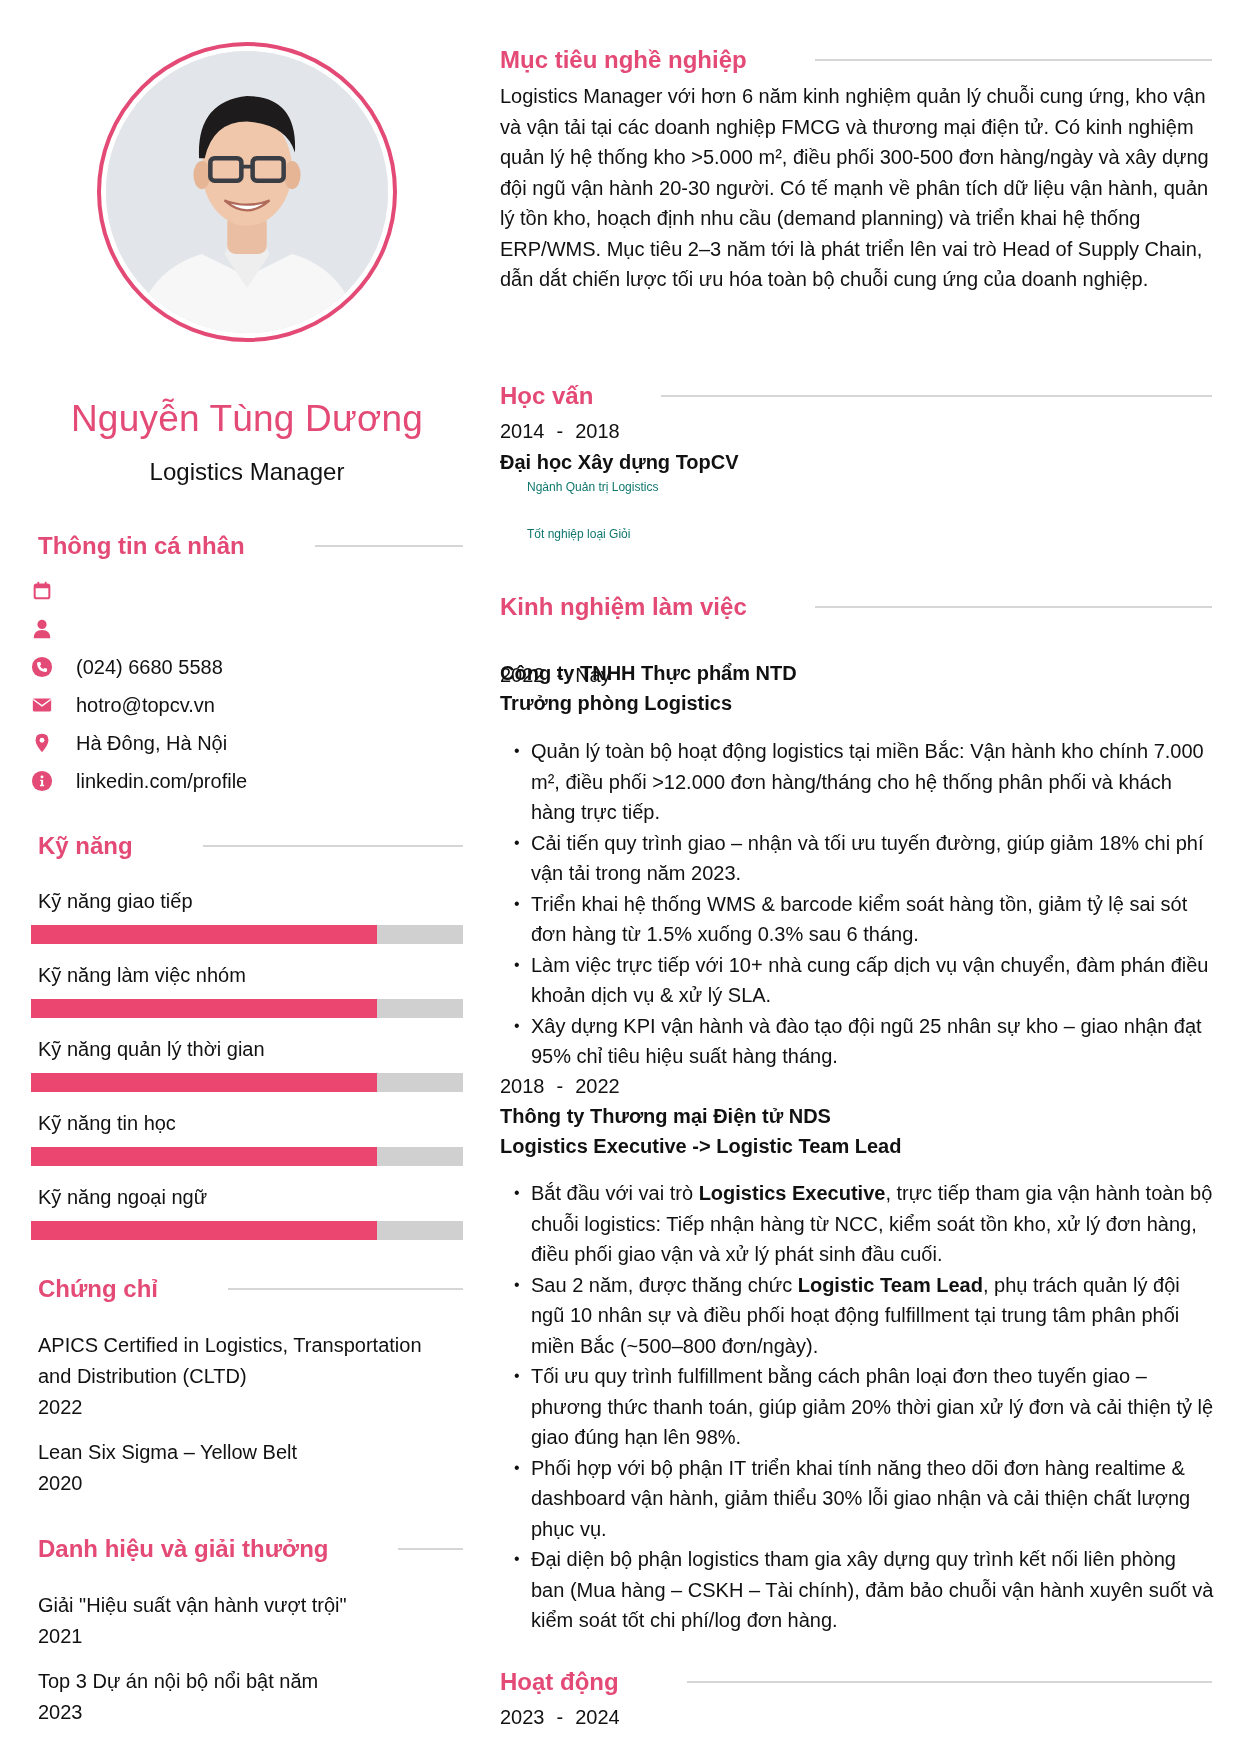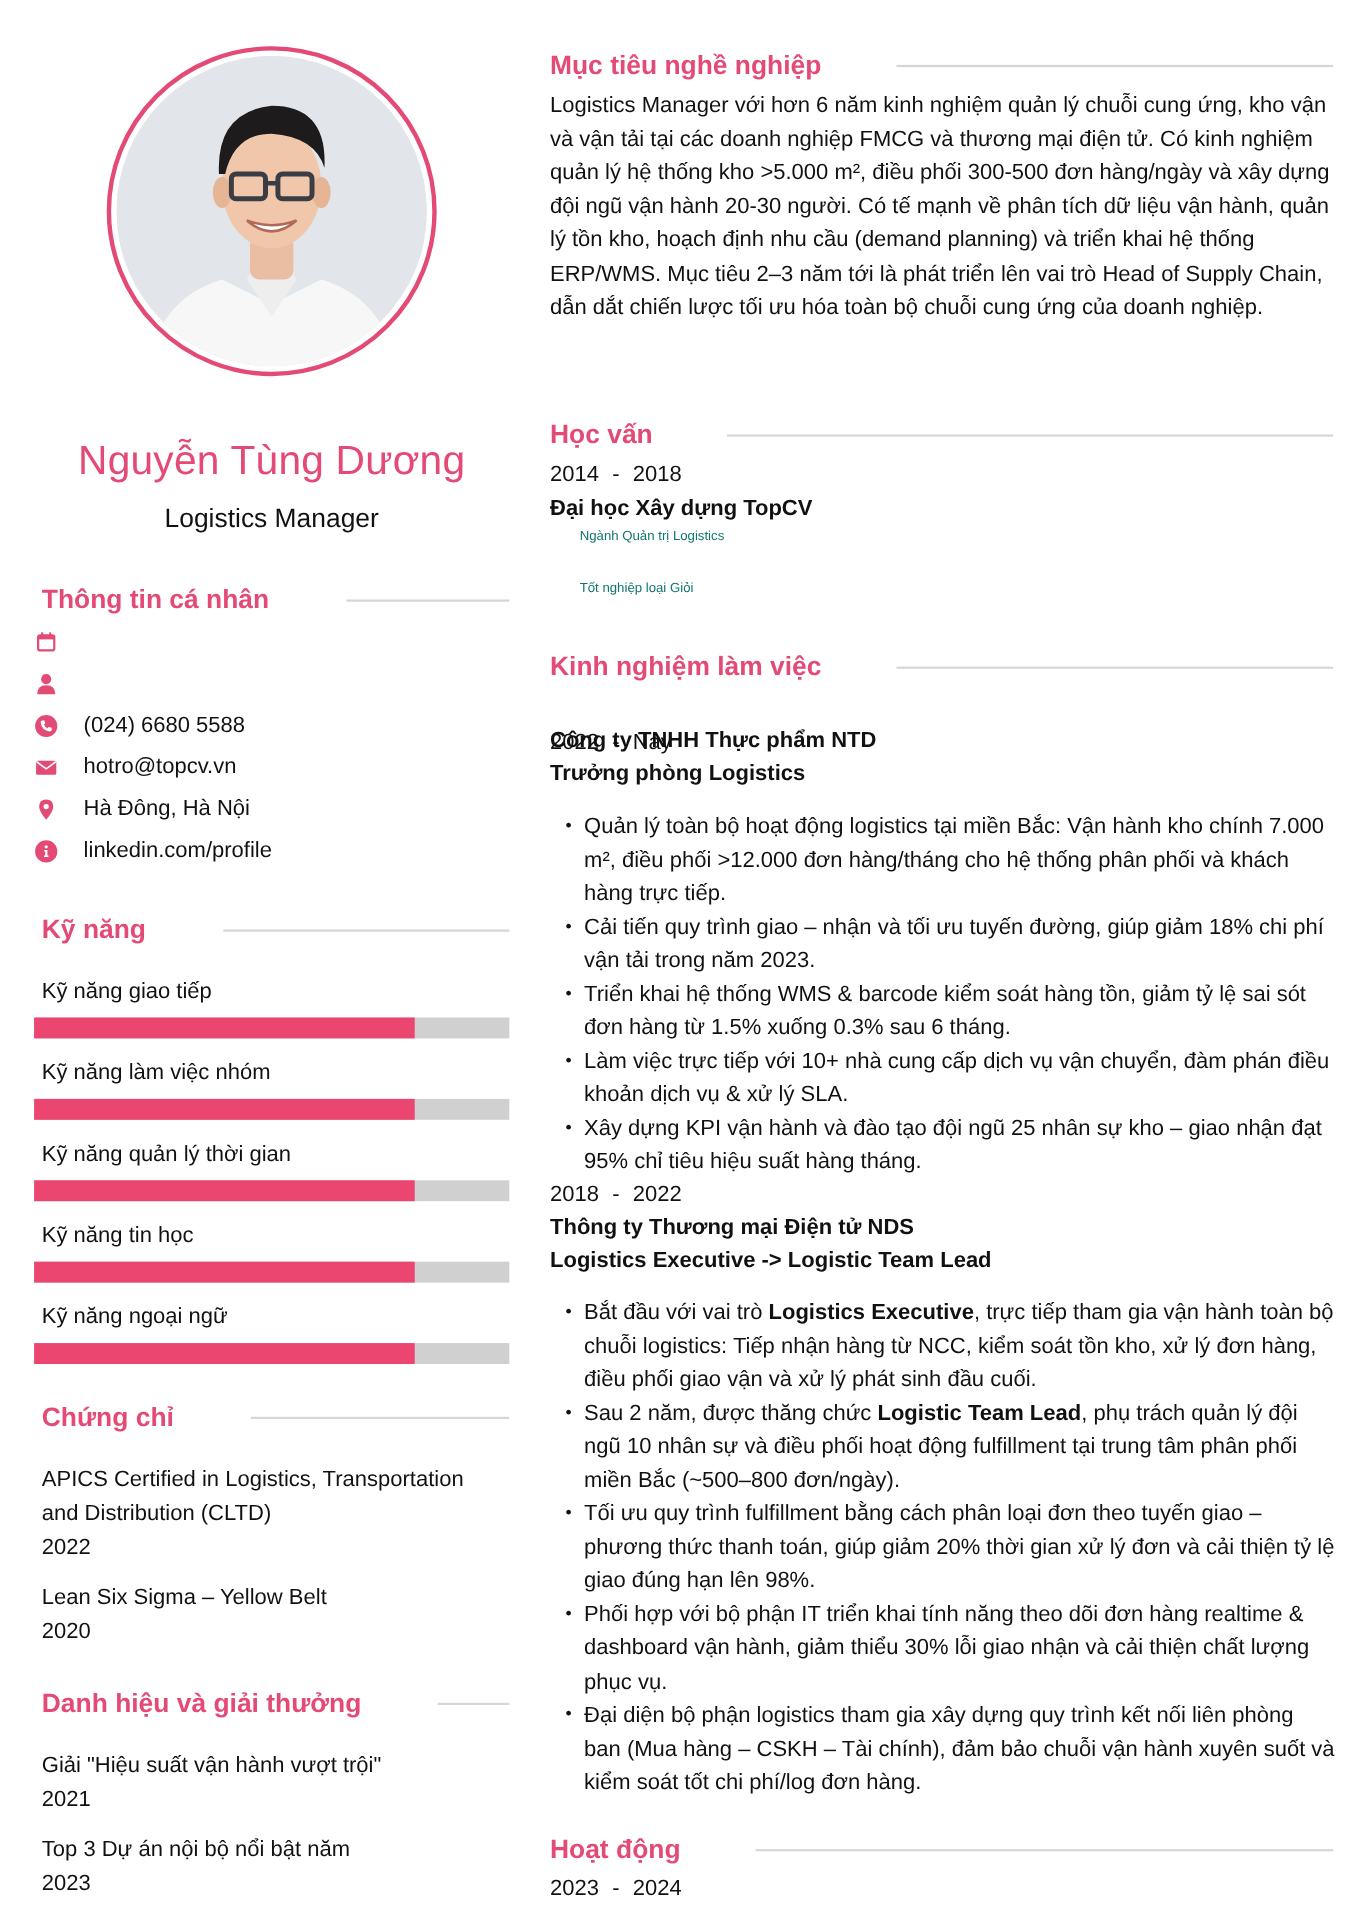--- a/index.html
+++ b/index.html
@@ -30,21 +30,21 @@
     font-size: 24px; color: #111;
   }
 
   .sec-head { position: absolute; display: flex; align-items: center; gap: 48px; }
   .sec-head .label { color: #e44a76; font-weight: bold; font-size: 24px; white-space: nowrap; }
   .sec-head .rule { flex: 1; height: 2px; background: #d6d6d6; margin-left: 22px; }
 
   .left .sec-head { left: 38px; width: 425px; }
 
   .contact-list { position: absolute; left: 30px; top: 572px; width: 430px; }
-  .contact-row { display: flex; height: 38px; }
+  .contact-row { display: flex; align-items: center; height: 38px; }
   .contact-row .ic { width: 24px; height: 24px; display: flex; align-items: center; justify-content: center; }
   .contact-row .ic svg { width: 22px; height: 22px; display: block; }
   .contact-row .txt { margin-left: 22px; font-size: 20px; color: #111; }
 
   .skills { position: absolute; left: 31px; top: 890px; width: 432px; }
   .skill { height: 74px; position: relative; }
   .skill .sk-label { position: absolute; left: 7px; top: 0; font-size: 20px; color: #111; }
   .skill .track { position: absolute; left: 0; top: 35px; width: 432px; height: 19px; background: #d0d0d0; }
   .skill .fill { height: 100%; background: #ea4670; }
 

